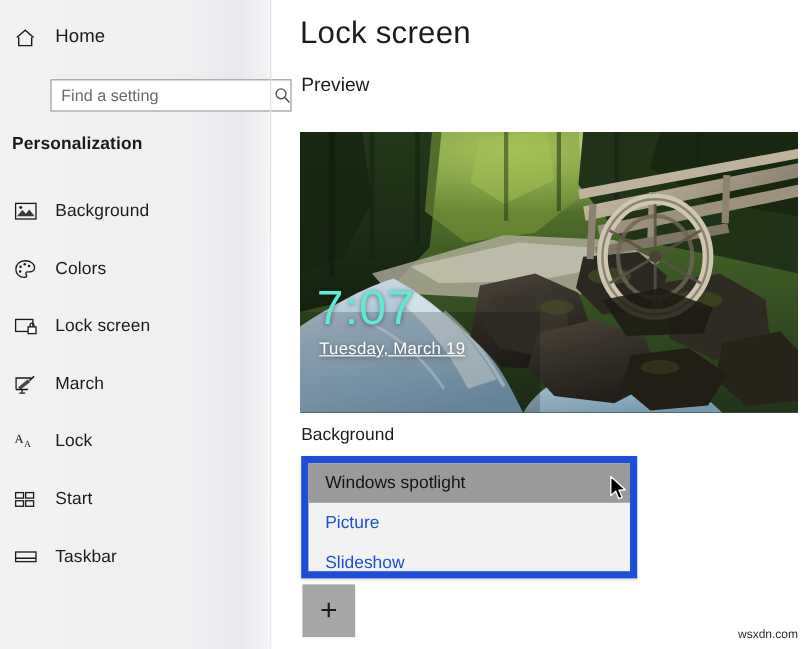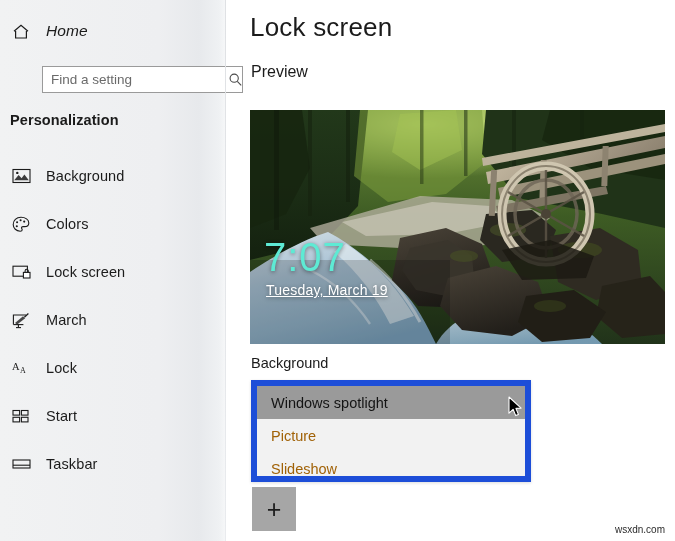--- a/index.html
+++ b/index.html
@@ -21,21 +21,20 @@
     content: ""; position: absolute; right: 0; top: 0;
     width: 1px; height: 100%;
     background: linear-gradient(to bottom, #dfe1e4, #e9ebee);
   }
 
   .home-row {
     position: absolute; left: 0; top: 14px;
     width: 226px; height: 34px;
     display: flex; align-items: center; padding-left: 12px;
     cursor: default;
-    font-style: italic;
   }
   .home-row .ico { width: 26px; display: flex; align-items: center; }
   .home-row .lbl {
     font-size: 15.5px; color: #1b1b1b; margin-left: 8px;
     letter-spacing: .1px;
   }
 
   
   #search-wrap {
     position: absolute; left: 22px; top: 66px;
@@ -120,21 +119,21 @@
   
   #dropdown {
     position: absolute; left: 25px; top: 380px;
     width: 280px; height: 102px;
     background: #f2f2f2;
     border: 6px solid #1d4ed8;
     box-shadow: 0 1px 3px rgba(0,0,0,.14);
   }
   .dd-item {
     height: 33px; display: flex; align-items: center;
-    padding-left: 14px; font-size: 14.5px; color: #a16207;
+    padding-left: 14px; font-size: 14.5px; color: #1d4ed8;
     cursor: default;
   }
   .dd-item.selected { background: #9a9a9a; color: #141414; }
 
   
   #plus-btn {
     position: absolute; left: 26px; top: 487px;
     width: 44px; height: 44px;
     background: #a6a6a6;
     display: flex; align-items: center; justify-content: center;

